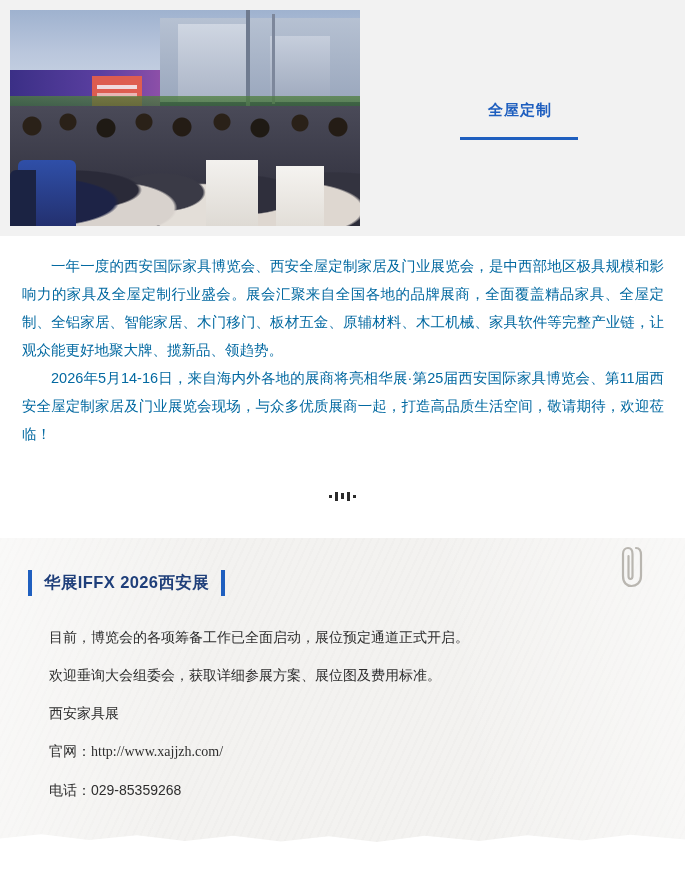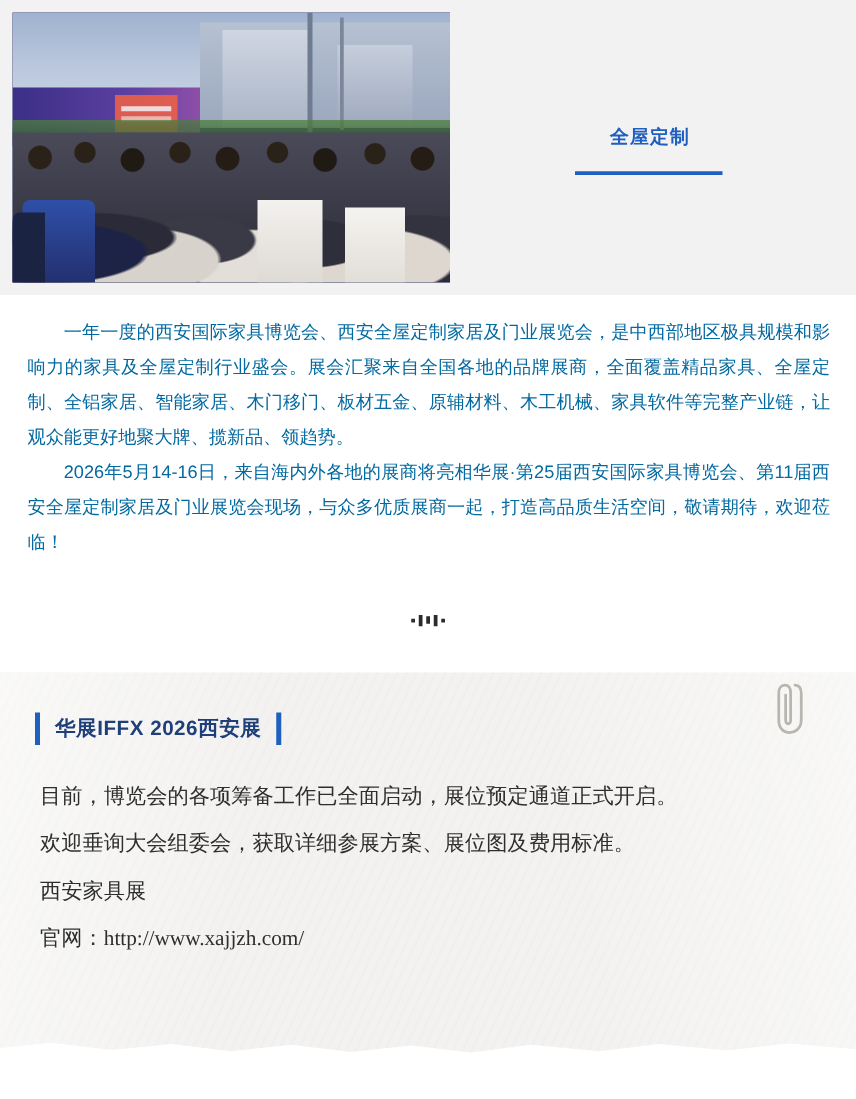--- a/index.html
+++ b/index.html
@@ -269,24 +269,24 @@
     align-items: center;
   }
   .card-title {
     font-size: 16.5px;
     font-weight: bold;
     color: #1f3f7a;
     letter-spacing: .4px;
   }
   .card-lines {
     position: absolute;
-    left: 32px;
+    left: 49px;
     top: 80px;
     width: 600px;
-    font-size: 17px;
+    font-size: 14px;
     line-height: 38px;
     color: #2e2e2e;
   }
   .card-lines div { white-space: nowrap; }
   .mono-url { font-family: "Liberation Serif", serif; }
 </style>
 </head>
 <body>
 
 <div class="page">
@@ -336,16 +336,17 @@
 
     <div class="card-title-wrap">
       <div class="card-title">华展IFFX 2026西安展</div>
     </div>
 
     <div class="card-lines">
       <div>目前，博览会的各项筹备工作已全面启动，展位预定通道正式开启。</div>
       <div>欢迎垂询大会组委会，获取详细参展方案、展位图及费用标准。</div>
       <div>西安家具展</div>
       <div><span>官网：</span><span class="mono-url">http://www.xajjzh.com/</span></div>
+      <div><span>电话：</span><span>029-85359268</span></div>
     </div>
   </div>
 
 </div>
 
 </body></html>

